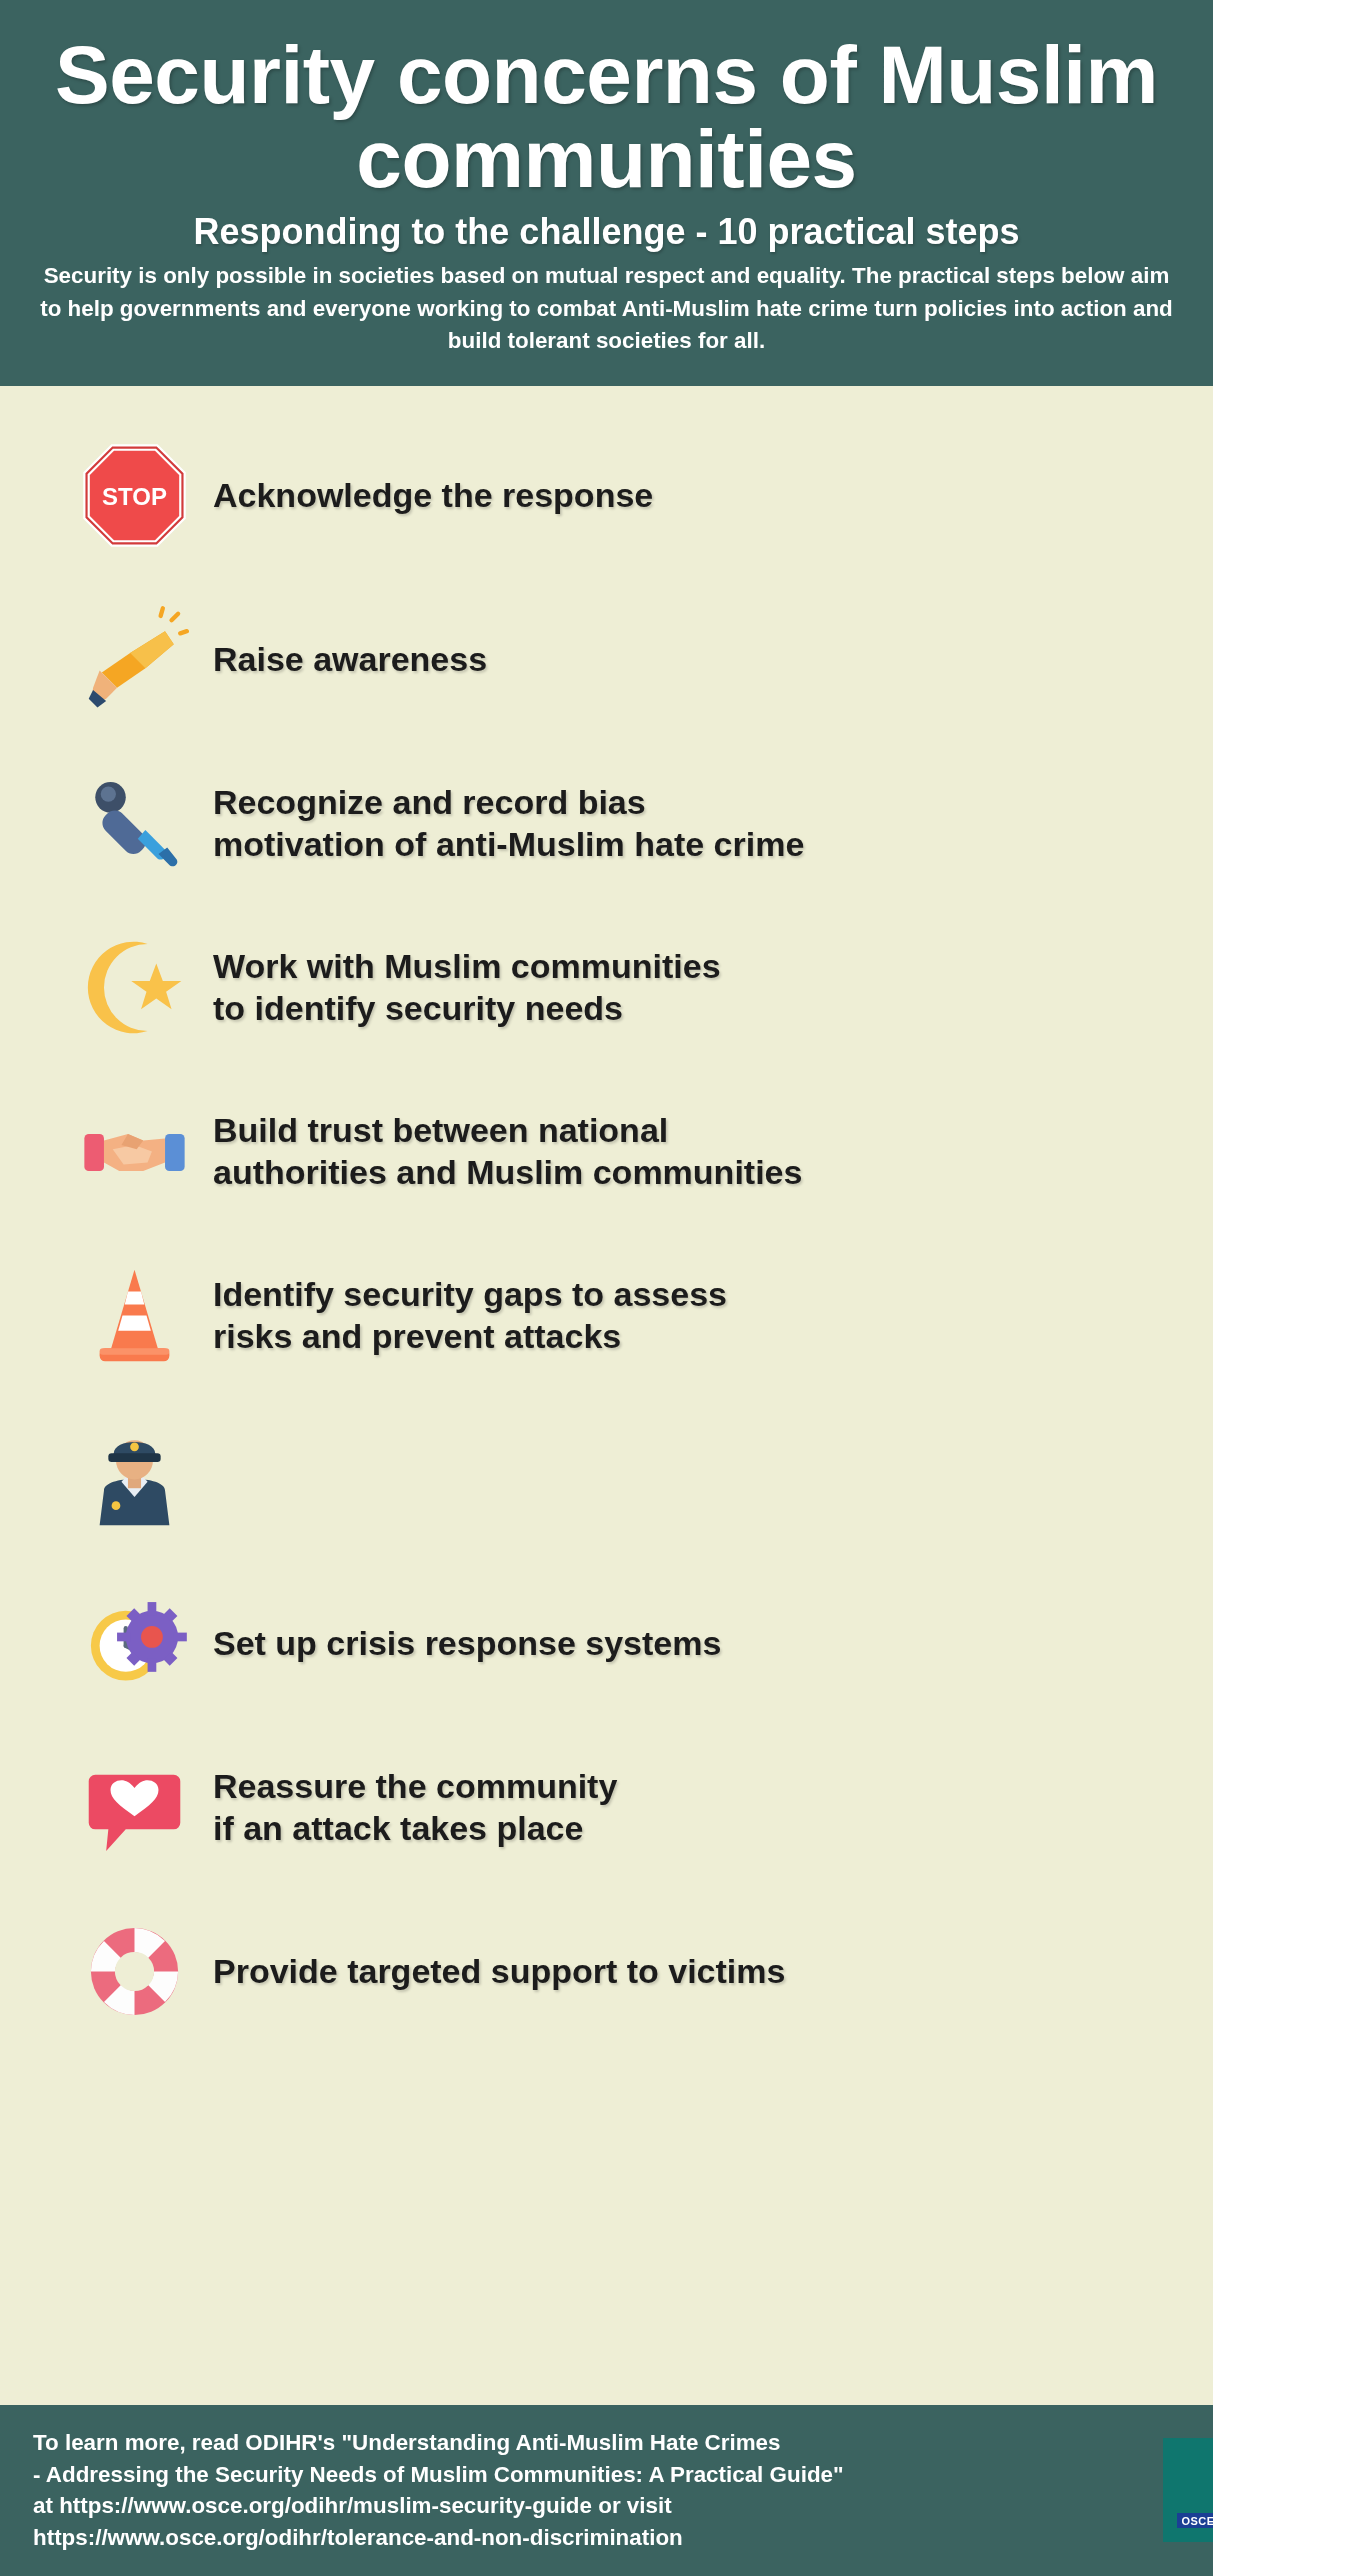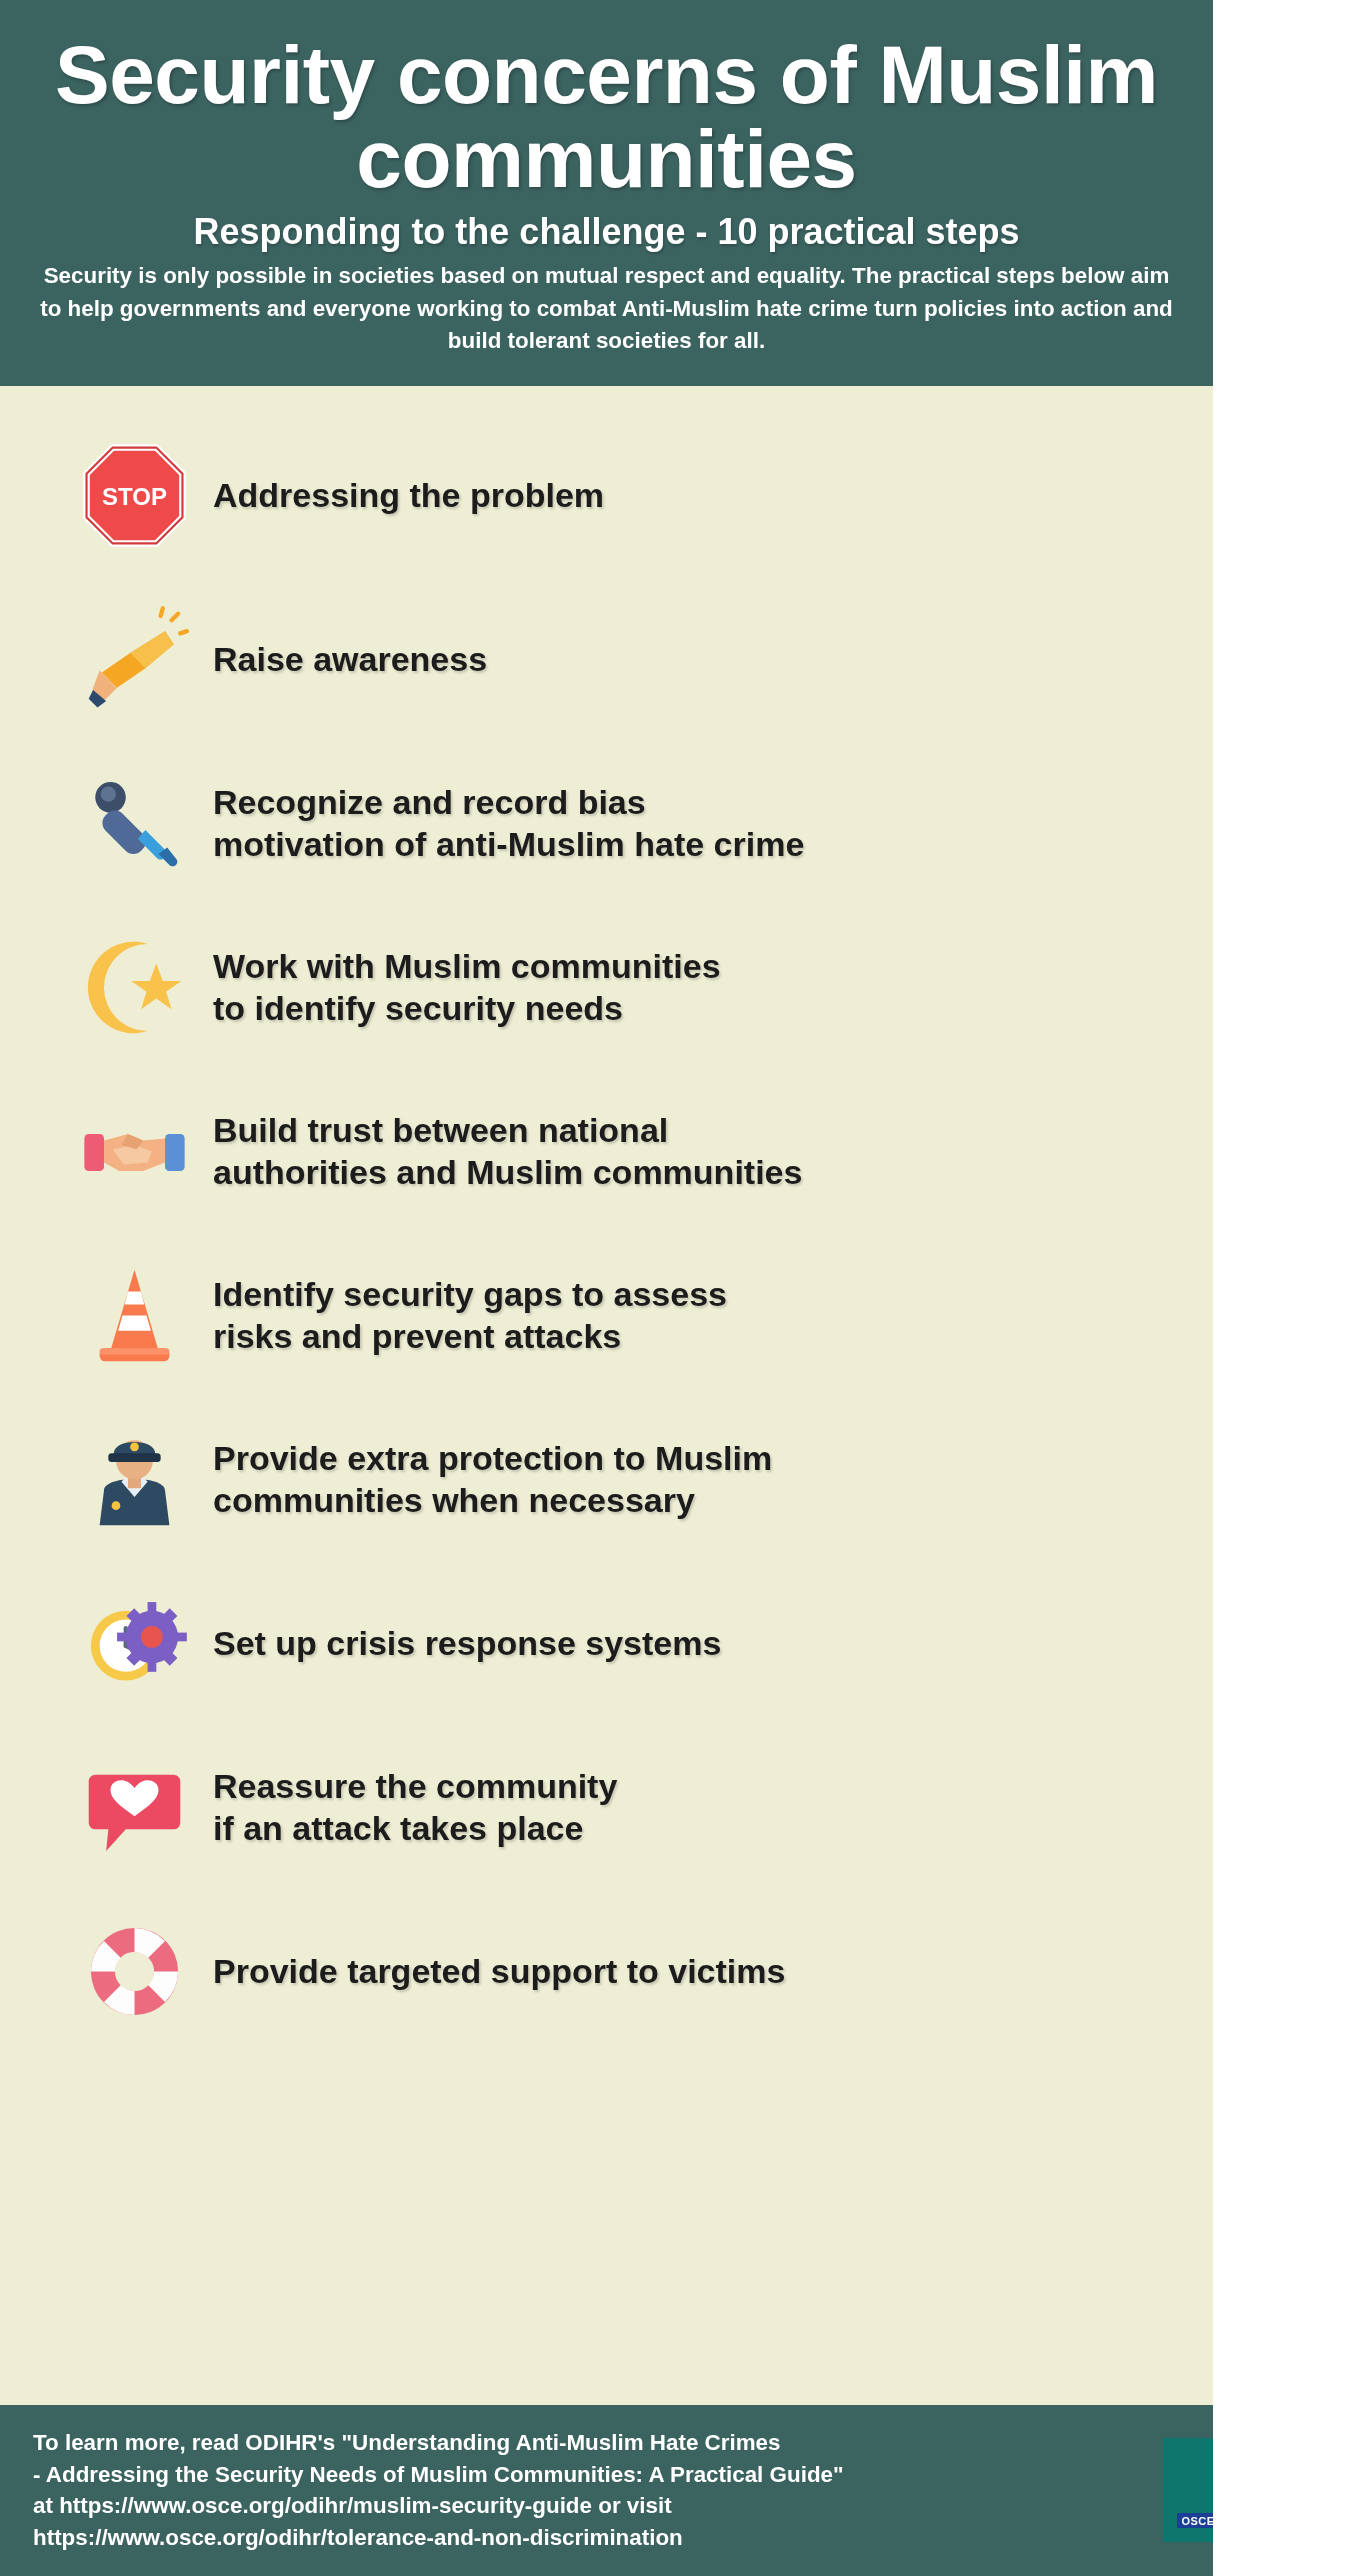--- a/index.html
+++ b/index.html
@@ -149,21 +149,21 @@
   <div class="steps">
 
     <div class="step">
       <div class="step-icon">
         <svg width="109" height="109" viewBox="0 0 100 100">
           <polygon points="30,6 70,6 94,30 94,70 70,94 30,94 6,70 6,30" fill="#ef4a4a" stroke="#ffffff" stroke-width="6"></polygon>
           <polygon points="30,6 70,6 94,30 94,70 70,94 30,94 6,70 6,30" fill="none" stroke="#d23b3b" stroke-width="2"></polygon>
           <text x="50" y="59" font-family="Liberation Sans, sans-serif" font-size="22" font-weight="bold" fill="#ffffff" text-anchor="middle">STOP</text>
         </svg>
       </div>
-      <div class="step-label">Addressing the problem</div>
+      <div class="step-label">Acknowledge the response</div>
     </div>
 
     <div class="step">
       <div class="step-icon">
         <svg width="109" height="109" viewBox="0 0 100 100">
           <path d="M20 62 L46 44 L78 24 L86 36 L60 58 L34 76 Z" fill="#f5a623"></path>
           <path d="M46 44 L78 24 L86 36 L60 58 Z" fill="#f7c04a"></path>
           <path d="M18 60 L34 76 L24 86 C18 90 10 84 12 76 Z" fill="#f0b27a"></path>
           <path d="M12 78 L24 88 L16 94 L8 86 Z" fill="#2c4a6e"></path>
           <g stroke="#f5a623" stroke-width="4" stroke-linecap="round">
@@ -235,22 +235,20 @@
           <path d="M22 60 C22 46 78 46 78 60 L82 92 L18 92 Z" fill="#2e4a63"></path>
           <path d="M38 52 L50 66 L62 52 L58 48 L42 48 Z" fill="#e8eef4"></path>
           <rect x="44" y="44" width="12" height="14" fill="#e0a87c"></rect>
           <ellipse cx="50" cy="32" rx="17" ry="18" fill="#e8b183"></ellipse>
           <path d="M31 26 C31 12 69 12 69 26 L72 30 L28 30 Z" fill="#2e4a63"></path>
           <rect x="26" y="26" width="48" height="8" rx="3" fill="#1f3547"></rect>
           <circle cx="50" cy="20" r="4" fill="#f5c542"></circle>
           <circle cx="33" cy="74" r="4" fill="#f5c542"></circle>
         </svg>
       </div>
-      <div class="step-label">Provide extra protection to Muslim
-communities when necessary</div>
     </div>
 
     <div class="step">
       <div class="step-icon">
         <svg width="109" height="109" viewBox="0 0 100 100">
           <circle cx="42" cy="52" r="32" fill="#f7c948"></circle>
           <circle cx="42" cy="52" r="24" fill="#ffffff"></circle>
           <line x1="42" y1="52" x2="42" y2="36" stroke="#5b6b7d" stroke-width="4" stroke-linecap="round"></line>
           <line x1="42" y1="52" x2="54" y2="58" stroke="#5b6b7d" stroke-width="4" stroke-linecap="round"></line>
           <g fill="#7b5fc4">

